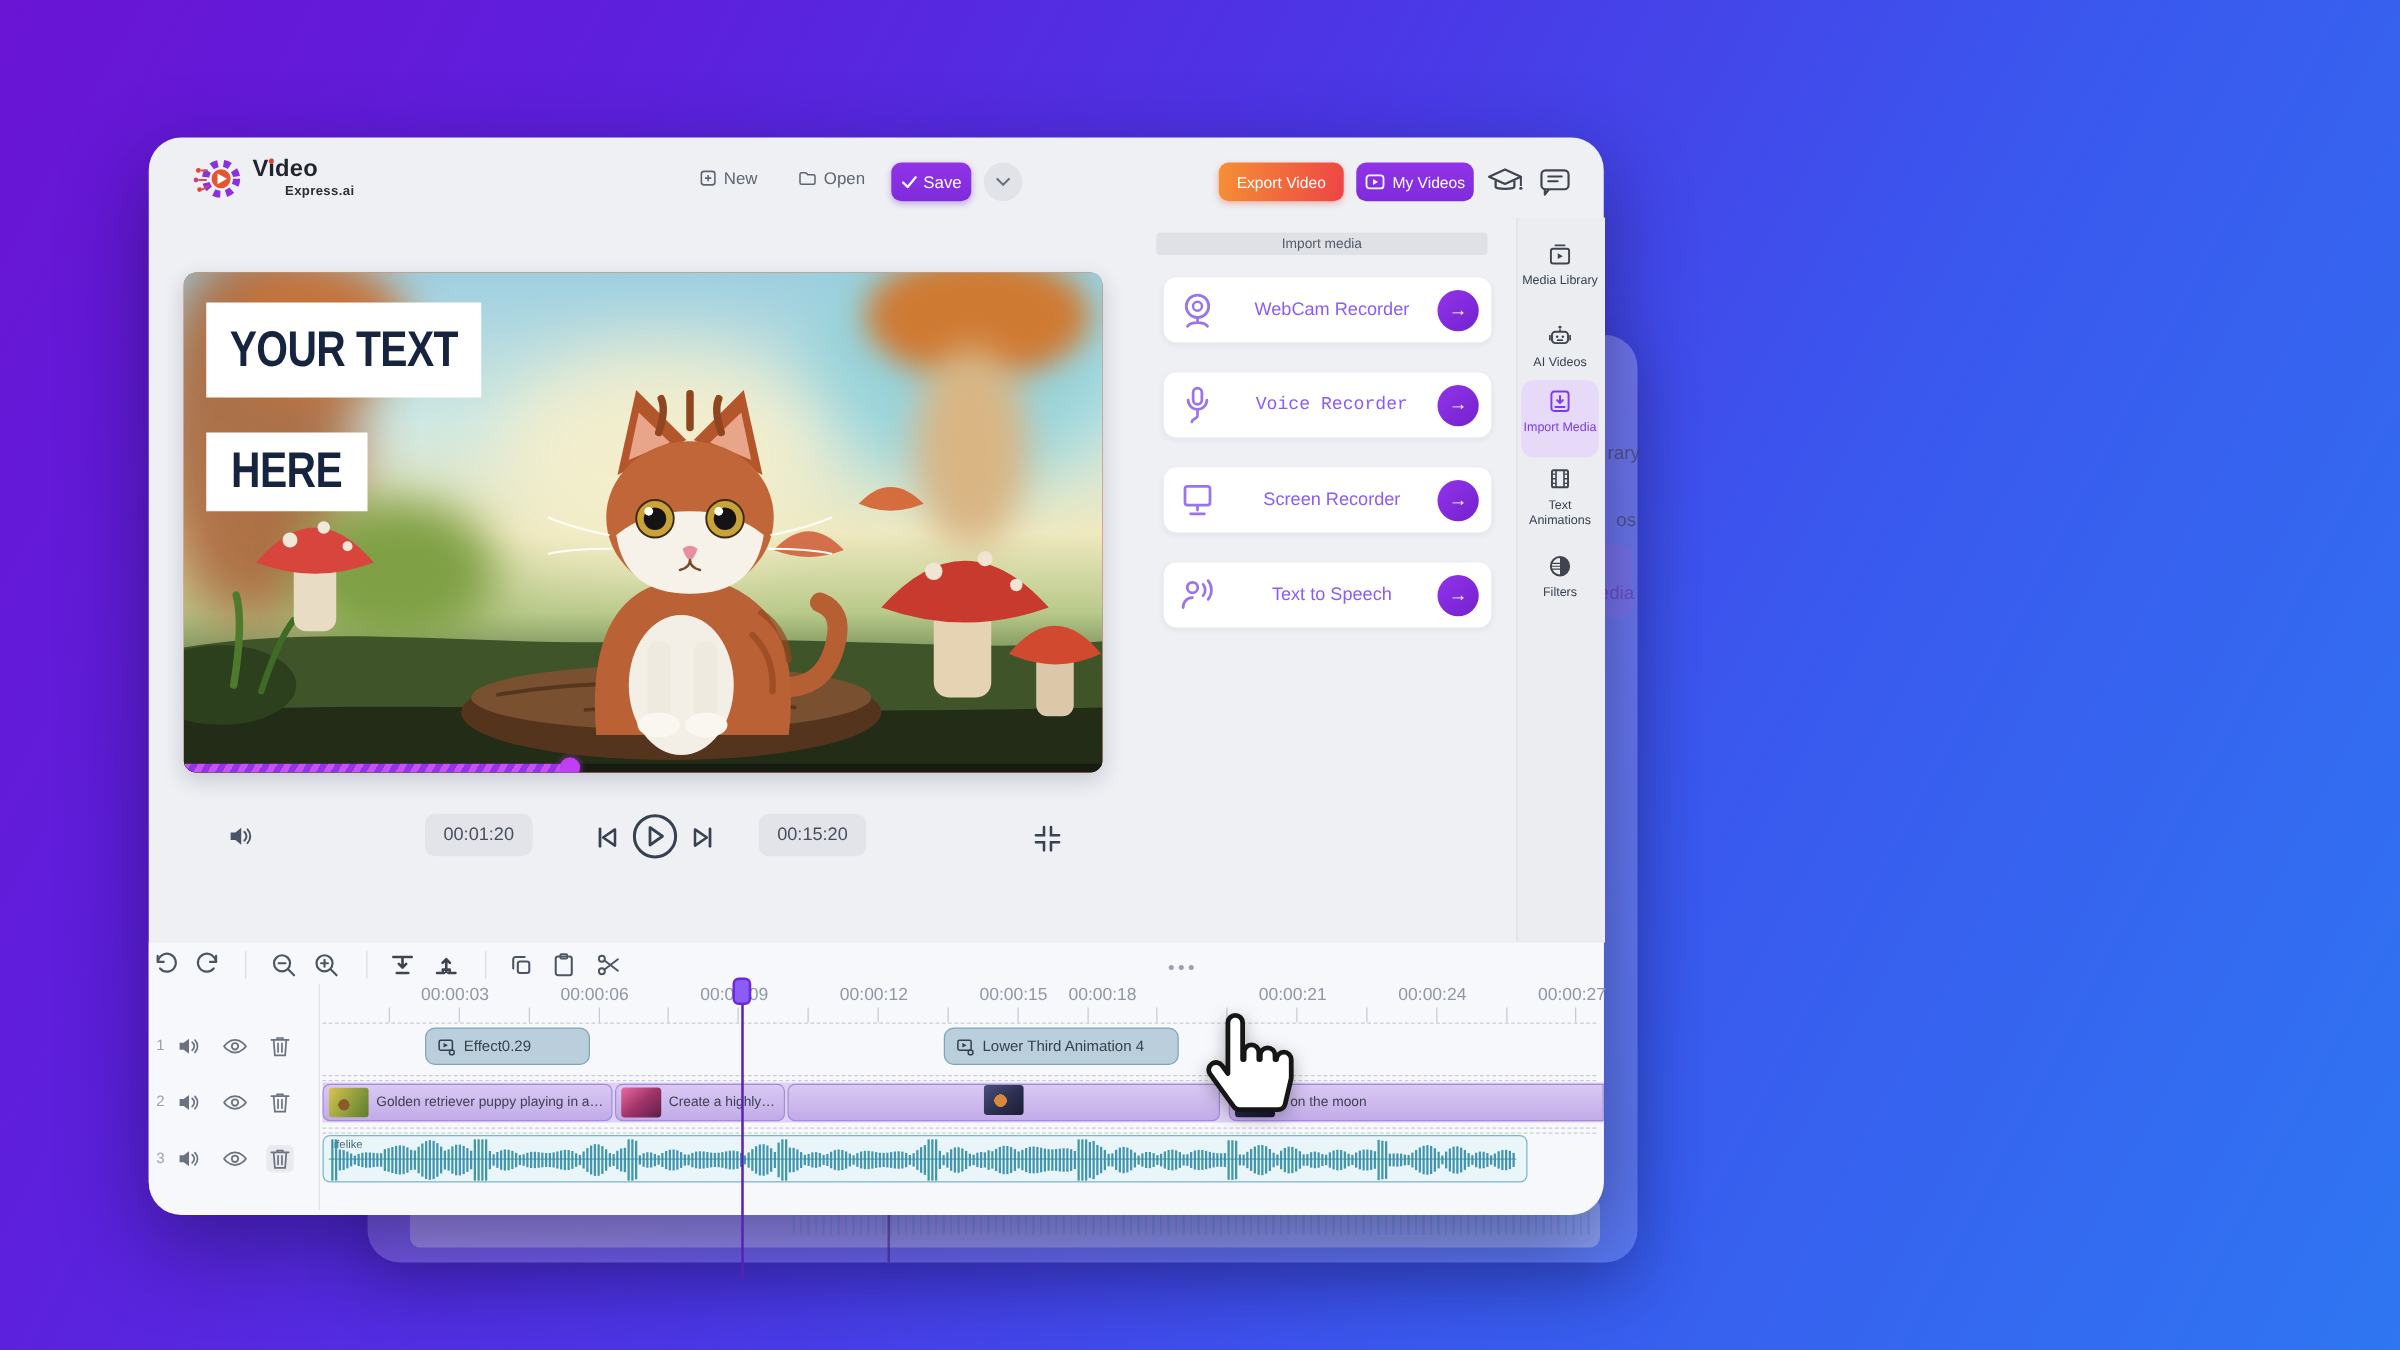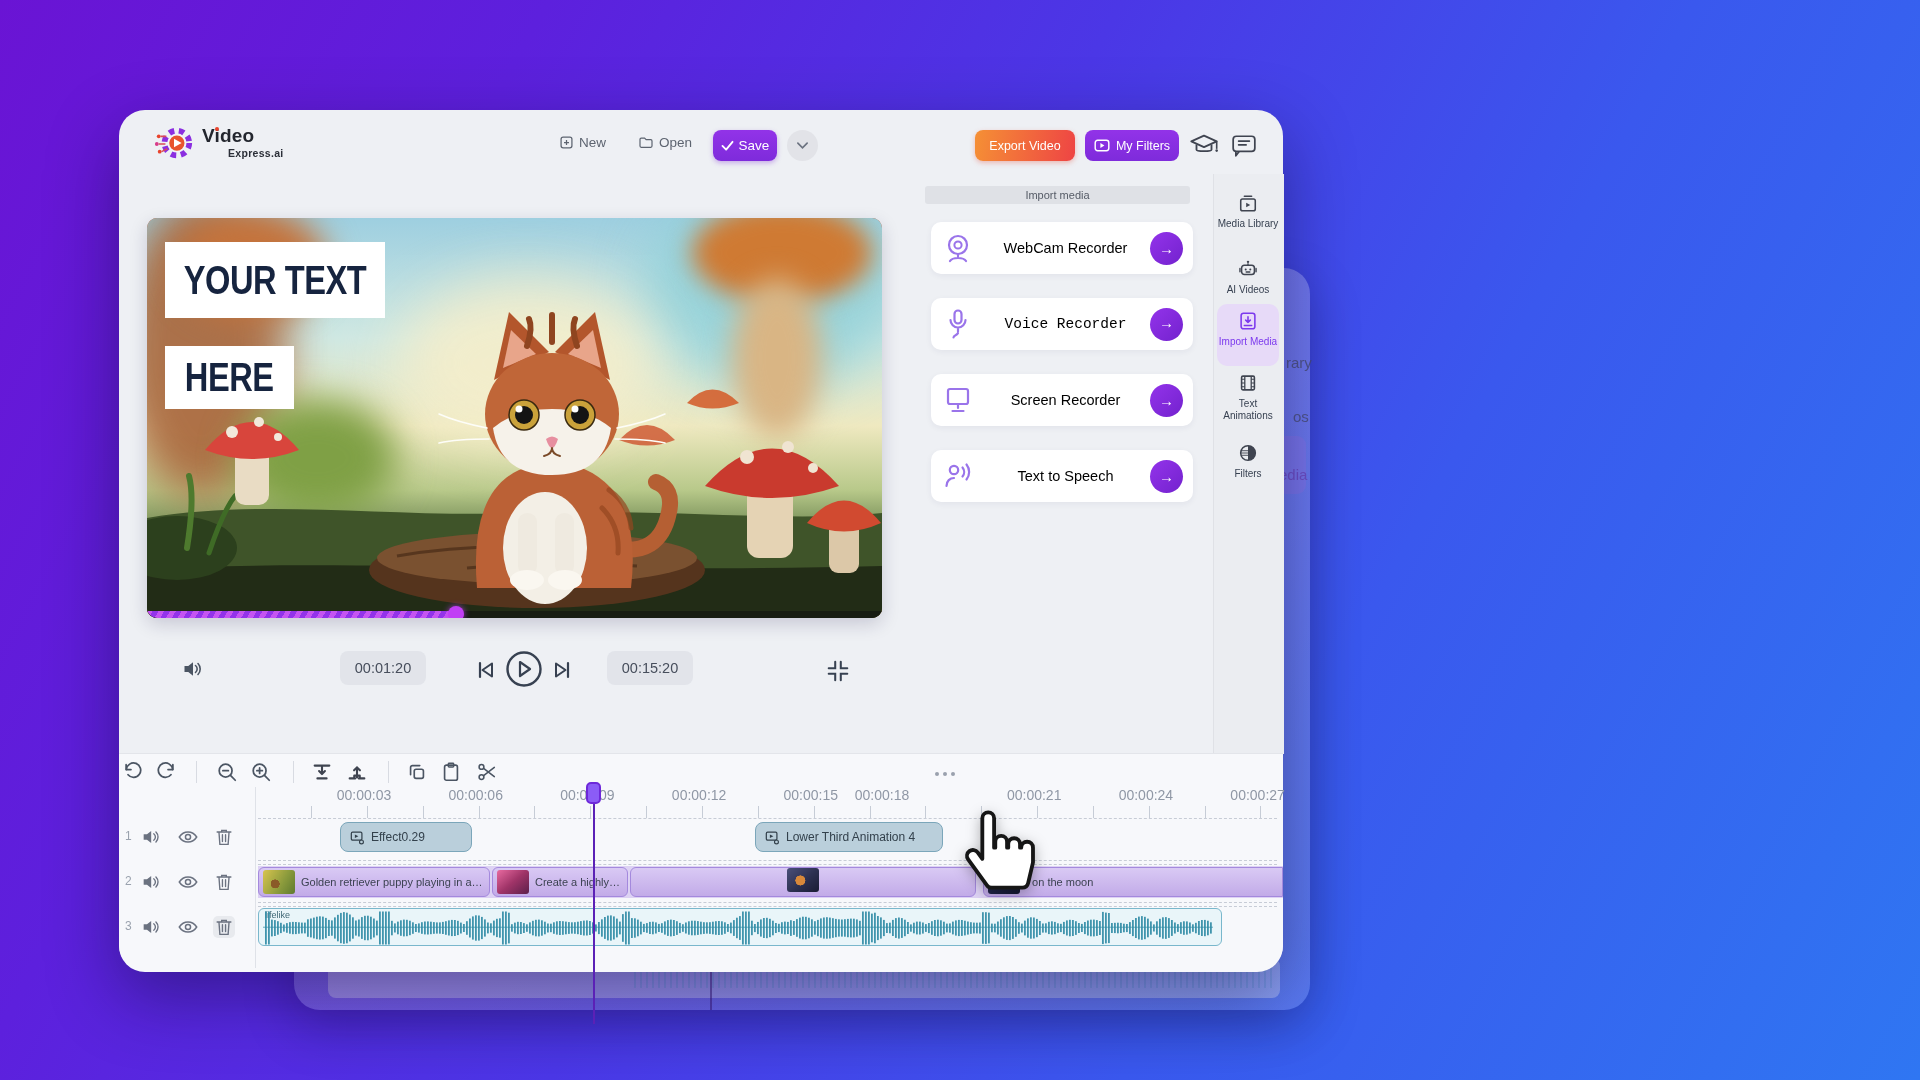--- a/index.html
+++ b/index.html
@@ -60,21 +60,21 @@
   
   .pc-icon{position:absolute;color:#4b5563;}
   .timepill{position:absolute;top:541px;width:86px;height:34px;border-radius:8px;background:#e2e4ea;
     display:flex;align-items:center;justify-content:center;font-size:14.5px;color:#474e5c;}
   
   .imp-title{position:absolute;left:806px;top:76px;width:265px;height:18px;border-radius:3px;background:#dfe1e6;
     display:flex;align-items:center;justify-content:center;font-size:11px;color:#555b66;}
   .rec-card{position:absolute;left:812px;width:262px;height:52px;border-radius:10px;background:#fff;
     box-shadow:0 2px 6px rgba(40,40,80,.06);display:flex;align-items:center;padding:0 10px;box-sizing:border-box;cursor:pointer;}
   .rec-icon{width:40px;flex:none;color:#9a74ea;display:flex;align-items:center;}
-  .rec-label{flex:1;text-align:center;font-size:14.5px;color:#000000;}
+  .rec-label{flex:1;text-align:center;font-size:14.5px;color:#8b5cf6;}
   .rec-arrow{width:33px;height:33px;flex:none;border-radius:50%;
     background:linear-gradient(135deg,#9333ea,#7322ce);color:#fff;display:flex;align-items:center;justify-content:center;
     font-size:15px;}
   
   .sidebar{position:absolute;left:1094px;top:64px;width:70px;height:580px;background:#ebedf1;border-left:1px solid #dfe1e6;}
   .sb-item{position:absolute;left:0;width:70px;text-align:center;color:#3f4450;cursor:pointer;}
   .sb-item svg{display:inline-block;}
   .sb-label{font-size:10px;color:#374151;line-height:12px;}
   .sb-active-pill{position:absolute;left:1098px;top:194px;width:62px;height:62px;border-radius:10px;background:#e7daf8;}
   .sb-active .sb-label{color:#7c3aed;}
@@ -165,21 +165,21 @@
       </svg>
     </div>
     <div class="export-btn">
       <span>Export Video</span>
     </div>
     <div class="myvideos-btn">
       <svg width="16" height="13" viewBox="0 0 20 16">
         <rect x="1.5" y="1.5" width="17" height="13" rx="3" fill="none" stroke="#fff" stroke-width="1.8"></rect>
         <path d="M8 5l5 3-5 3z" fill="#fff"></path>
       </svg>
-      <span>My Filters</span>
+      <span>My Videos</span>
     </div>
     <svg class="cap-icon" viewBox="0 0 26 24">
       <path d="M13 3L24 8 13 13 2 8z" fill="none" stroke="currentColor" stroke-width="1.6" stroke-linejoin="round"></path>
       <path d="M6.5 10.8v4.4c0 1.6 13 1.6 13 0v-4.4" fill="none" stroke="currentColor" stroke-width="1.6"></path>
       <path d="M24 8v6.5" stroke="currentColor" stroke-width="1.4"></path>
       <circle cx="24" cy="16" r="1.1" fill="currentColor"></circle>
     </svg>
     <svg class="chat-icon" viewBox="0 0 24 22">
       <rect x="2" y="2" width="20" height="14" rx="3" fill="none" stroke="currentColor" stroke-width="1.6"></rect>
       <path d="M7 6.5h10M7 10h7" stroke="currentColor" stroke-width="1.5" stroke-linecap="round"></path>

